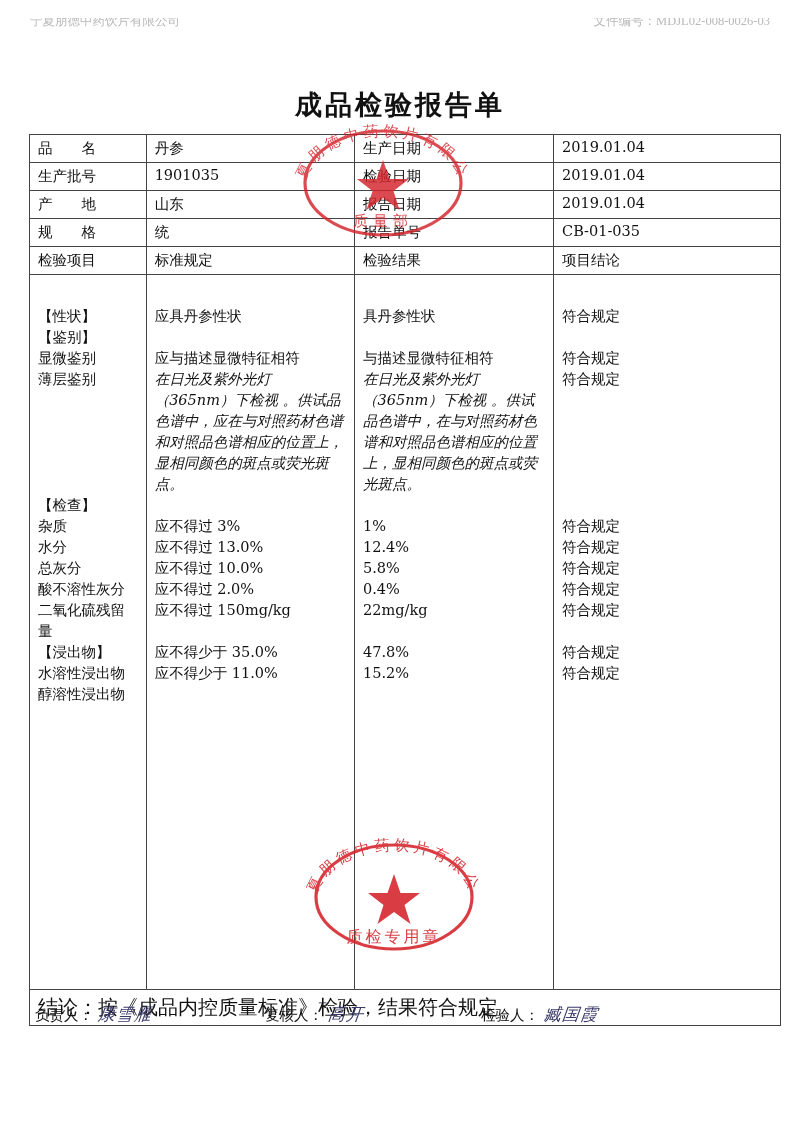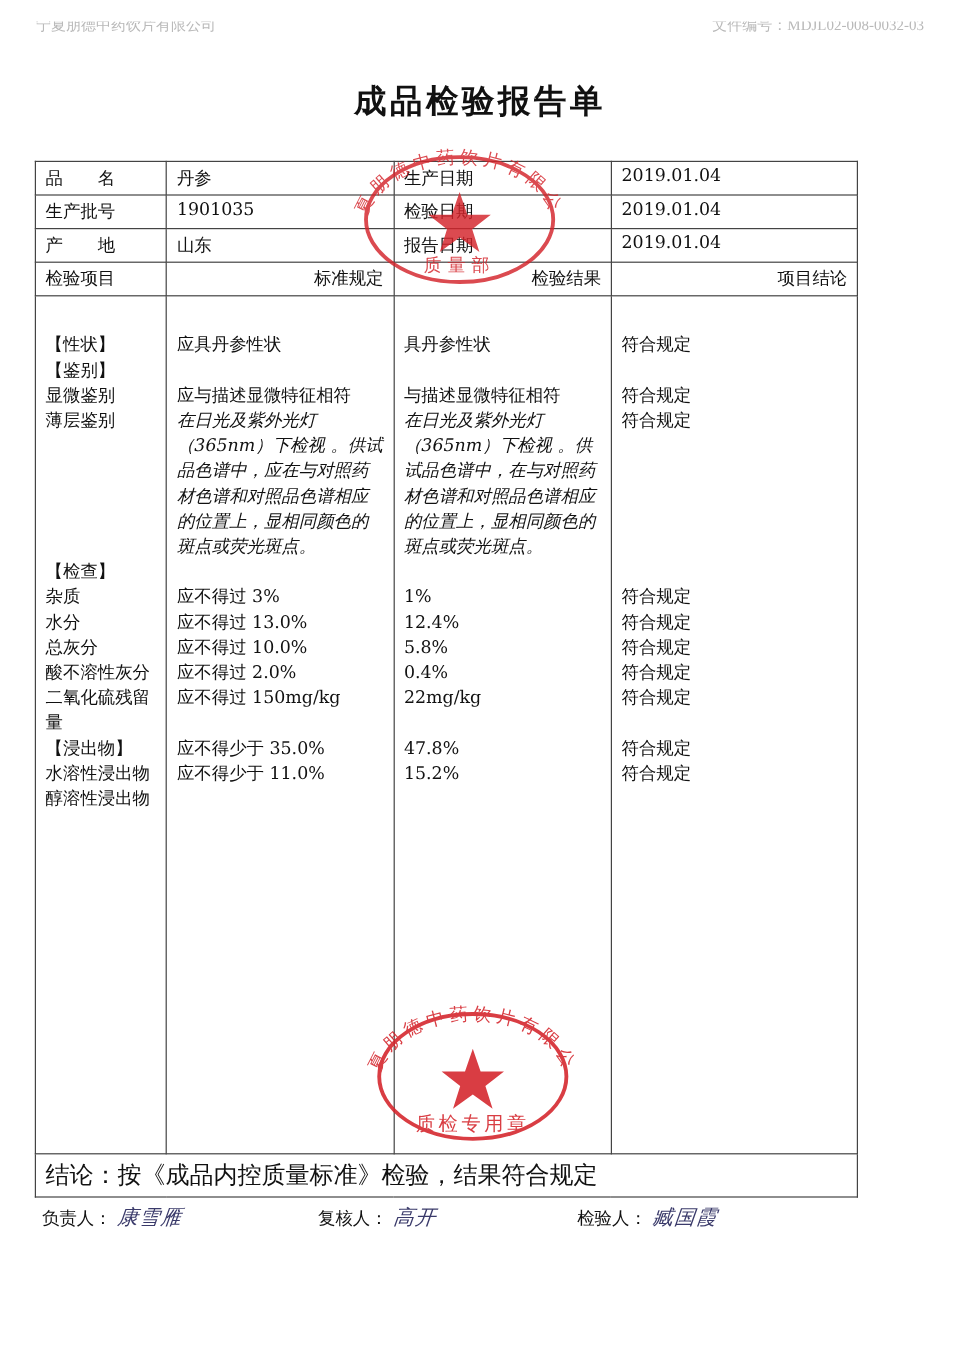--- a/index.html
+++ b/index.html
@@ -42,56 +42,56 @@
     top: -5px;
   }
   .top-strip .right {
     position: absolute;
     right: 0;
     top: -5px;
   }
 
   .doc-title {
     position: absolute;
-    top: 66px;
+    top: 87px;
     left: 0;
     width: 800px;
     text-align: center;
     font-size: 27px;
     font-weight: bold;
     letter-spacing: 3px;
     font-family: "DejaVu Serif", serif;
   }
 
   table.main {
     position: absolute;
     top: 134px;
     left: 29px;
-    width: 686px;
+    width: 752px;
     border-collapse: collapse;
     font-size: 14.5px;
   }
   table.main td {
     border: 1px solid #444;
     padding: 4px 8px;
     vertical-align: top;
     font-family: "DejaVu Serif", serif;
   }
 
   .lbl {
     width: 96px;
     white-space: nowrap;
     letter-spacing: 0;
   }
   .val1 { width: 246px; margin-left: 28px; }
   .lbl2 { width: 106px; white-space: nowrap; }
   .val2 { width: 272px; }
 
   .hdr td {
-    text-align: right;
+    text-align: left;
     padding-top: 6px;
     padding-bottom: 6px;
   }
   .hdr .c1 { text-align: left; padding-left: 8px; }
 
   .body-cell {
     height: 700px;
     vertical-align: top;
     padding-top: 10px !important;
     line-height: 1.55;
@@ -165,21 +165,21 @@
     opacity: 0.88;
   }
 </style>
 </head>
 <body>
 
 <div class="page">
 
   <div class="top-strip">
     <span class="left">宁夏朋德中药饮片有限公司</span>
-    <span class="right">文件编号：MDJL02-008-0032-03</span>
+    <span class="right">文件编号：MDJL02-008-0026-03</span>
   </div>
 
   <div class="doc-title">成品检验报告单</div>
 
   <table class="main">
     <tbody>
       <tr>
         <td class="lbl">品　　名</td>
         <td class="val1">丹参</td>
         <td class="lbl2">生产日期</td>
@@ -189,20 +189,26 @@
         <td class="lbl">生产批号</td>
         <td class="val1">1901035</td>
         <td class="lbl2">检验日期</td>
         <td class="val2">2019.01.04</td>
       </tr>
       <tr>
         <td class="lbl">产　　地</td>
         <td class="val1">山东</td>
         <td class="lbl2">报告日期</td>
         <td class="val2">2019.01.04</td>
+      </tr>
+      <tr>
+        <td class="lbl">规　　格</td>
+        <td class="val1">统</td>
+        <td class="lbl2">报告单号</td>
+        <td class="val2">CB-01-035</td>
       </tr>
 
       <tr class="hdr">
         <td class="c1 c-item">检验项目</td>
         <td class="c-std">标准规定</td>
         <td class="c-res">检验结果</td>
         <td class="c-conc">项目结论</td>
       </tr>
 
       <tr>

